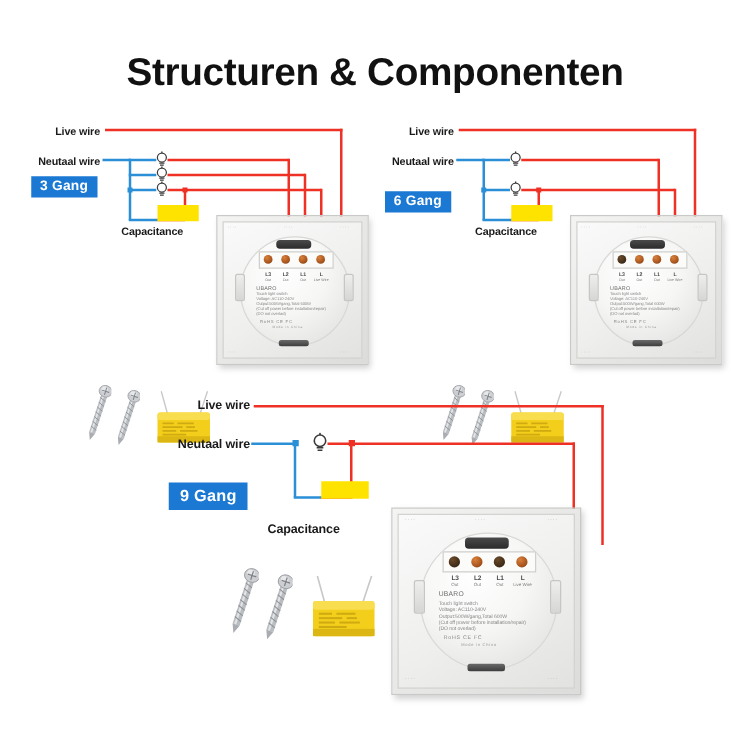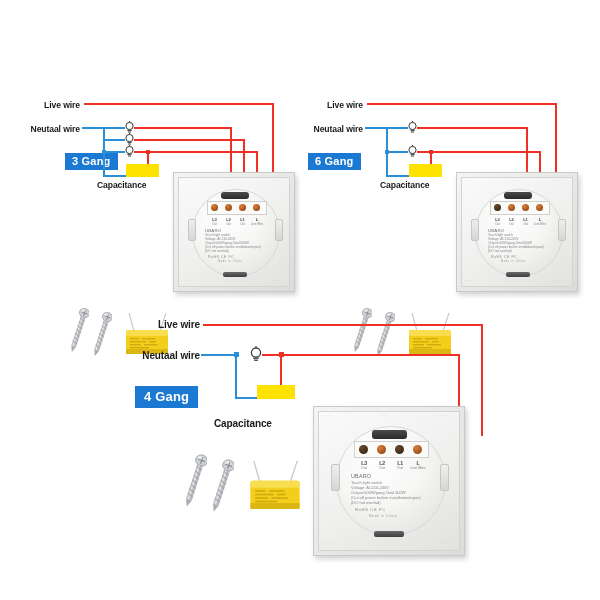--- a/index.html
+++ b/index.html
@@ -138,27 +138,28 @@
   .sw-ticks{
     position:absolute;
     font-size:3px;color:#9b9b9b;letter-spacing:1px;white-space:nowrap;
   }
 </style>
 </head>
 <body>
 
 <div class="page">
 
+  <div class="title">Structuren &amp; Componenten</div>
 
   <div class="block" style="left:0px;top:95px;width:300px;height:205px;">
 
     <div class="wire-label" style="left:8px;top:5px;width:72px;">Live wire</div>
     <div class="wire-label" style="left:0px;top:29px;width:80px;">Neutaal wire</div>
 
-    <div class="gang-badge" style="left:25px;top:58px;margin-left:40px;">3 Gang</div>
+    <div class="gang-badge" style="left:25px;top:46px;">3 Gang</div>
 
     <div class="cap-label" style="left:97px;top:85px;">Capacitance</div>
 
     <div class="w wh red" style="left:84px;top:8px;width:190px;"></div>
 
     <div class="w wv red" style="left:272px;top:8px;height:93px;"></div>
 
     <div class="w wh blue" style="left:82px;top:32px;width:22px;"></div>
     <div class="w wv blue" style="left:103px;top:32px;height:26px;"></div>
 
@@ -444,21 +445,21 @@
       <div class="sw-ticks" style="left:8px;top:106px;">····</div>
       <div class="sw-ticks" style="left:98px;top:106px;">····</div>
     </div>
   </div>
 
   <div class="block" style="left:113px;top:313px;width:420px;height:235px;">
 
     <div class="wire-label" style="left:15px;top:6px;width:72px;font-size:10px;">Live wire</div>
     <div class="wire-label" style="left:0px;top:37px;width:87px;font-size:10px;">Neutaal wire</div>
 
-    <div class="gang-badge" style="left:22px;top:73px;font-size:13px;padding:3px 9px 4px 9px;">4 Gang</div>
+    <div class="gang-badge" style="left:22px;top:73px;font-size:13px;padding:3px 9px 4px 9px;">9 Gang</div>
 
     <div class="cap-label" style="left:101px;top:105px;font-size:10px;">Capacitance</div>
 
     <div class="w wh red" style="left:90px;top:11px;width:280px;height:2px;"></div>
     <div class="w wv red" style="left:368px;top:11px;height:112px;width:2px;"></div>
 
     <div class="w wh blue" style="left:88px;top:41px;width:36px;height:2px;"></div>
 
     <svg class="bulb" style="left:136px;top:33px;width:14px;height:17px;" viewBox="0 0 11 13">
       <circle cx="5.5" cy="5" r="3.6" fill="none" stroke="#3a3a3a" stroke-width="1"></circle>

